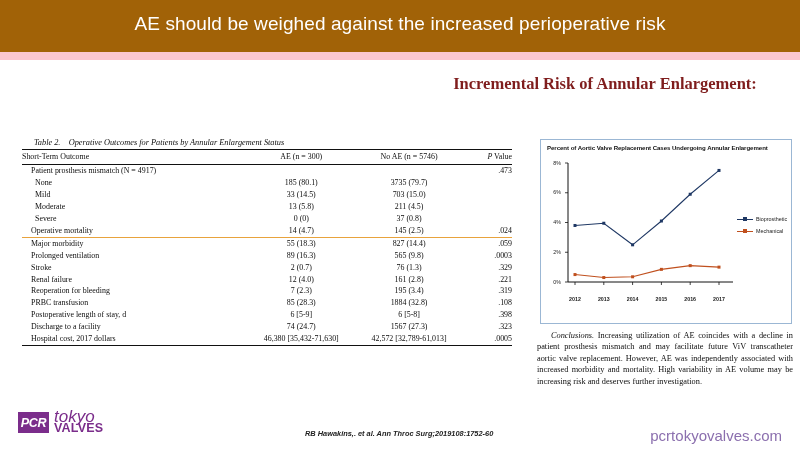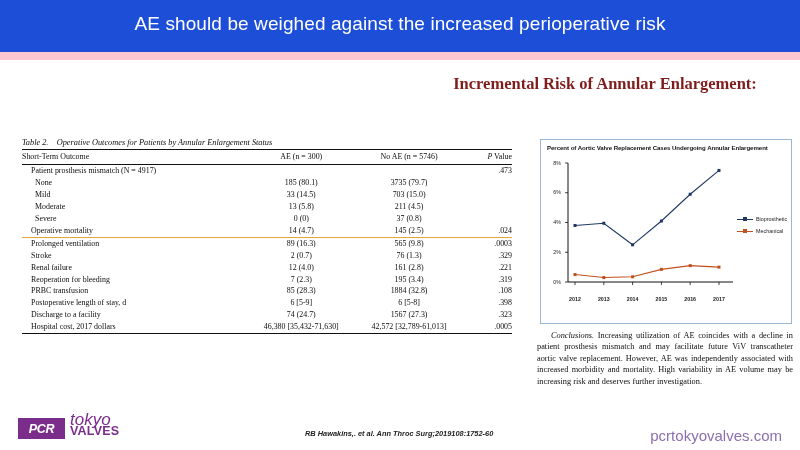--- a/index.html
+++ b/index.html
@@ -9,21 +9,21 @@
     background: #ffffff;
     position: relative;
     overflow: hidden;
   }
 
   
   #title-banner {
     position: absolute;
     left: 0; top: 0;
     width: 800px; height: 52px;
-    background: #1d4ed8;
+    background: #a16207;
   }
   #title-banner .title-text {
     position: absolute;
     left: 0; right: 0; top: 13px;
     text-align: center;
     color: #ffffff;
     font-size: 19px;
     font-weight: 400;
     letter-spacing: .1px;
     white-space: nowrap;
@@ -53,20 +53,21 @@
     position: absolute;
     left: 22px; top: 138px;
     width: 490px;
     font-family: "Liberation Serif", serif;
     color: #0d0d0d;
   }
   #table-caption {
     font-size: 8.3px;
     font-style: italic;
     padding-bottom: 2px;
+    margin-left: 12px;
   }
   #table-caption .cap-label { font-style: italic; }
   #outcomes-table {
     width: 100%;
     border-collapse: collapse;
     font-size: 7.9px;
     line-height: 1.0;
   }
   #outcomes-table thead th {
     font-weight: normal;
@@ -172,31 +173,30 @@
   #conclusions .concl-label { font-style: italic; }
 
   
   #logo {
     position: absolute;
     left: 18px; top: 412px;
     display: flex;
     align-items: center;
   }
   #logo-badge {
-    width: 47px; height: 21px;
+    width: 31px; height: 21px;
     background: #7b2d8b;
     color: #ffffff;
     font-size: 12.5px;
     font-weight: bold;
     font-style: italic;
     display: flex;
     align-items: center;
     justify-content: center;
     letter-spacing: -0.3px;
-    margin-top: 6px;
   }
   #logo-words {
     margin-left: 5px;
     line-height: 10.5px;
     color: #7b2d8b;
   }
   #logo-words .lw-top {
     font-size: 17px;
     font-style: italic;
     font-weight: normal;
@@ -281,20 +281,26 @@
           <td class="c-outcome">Severe</td>
           <td class="c-ae">0 (0)</td>
           <td class="c-noae">37 (0.8)</td>
           <td class="c-p"></td>
         </tr>
         <tr class="highlight-row">
           <td class="c-outcome">Operative mortality</td>
           <td class="c-ae">14 (4.7)</td>
           <td class="c-noae">145 (2.5)</td>
           <td class="c-p">.024</td>
+        </tr>
+        <tr>
+          <td class="c-outcome">Major morbidity</td>
+          <td class="c-ae">55 (18.3)</td>
+          <td class="c-noae">827 (14.4)</td>
+          <td class="c-p">.059</td>
         </tr>
         <tr>
           <td class="c-outcome">Prolonged ventilation</td>
           <td class="c-ae">89 (16.3)</td>
           <td class="c-noae">565 (9.8)</td>
           <td class="c-p">.0003</td>
         </tr>
         <tr>
           <td class="c-outcome">Stroke</td>
           <td class="c-ae">2 (0.7)</td>

